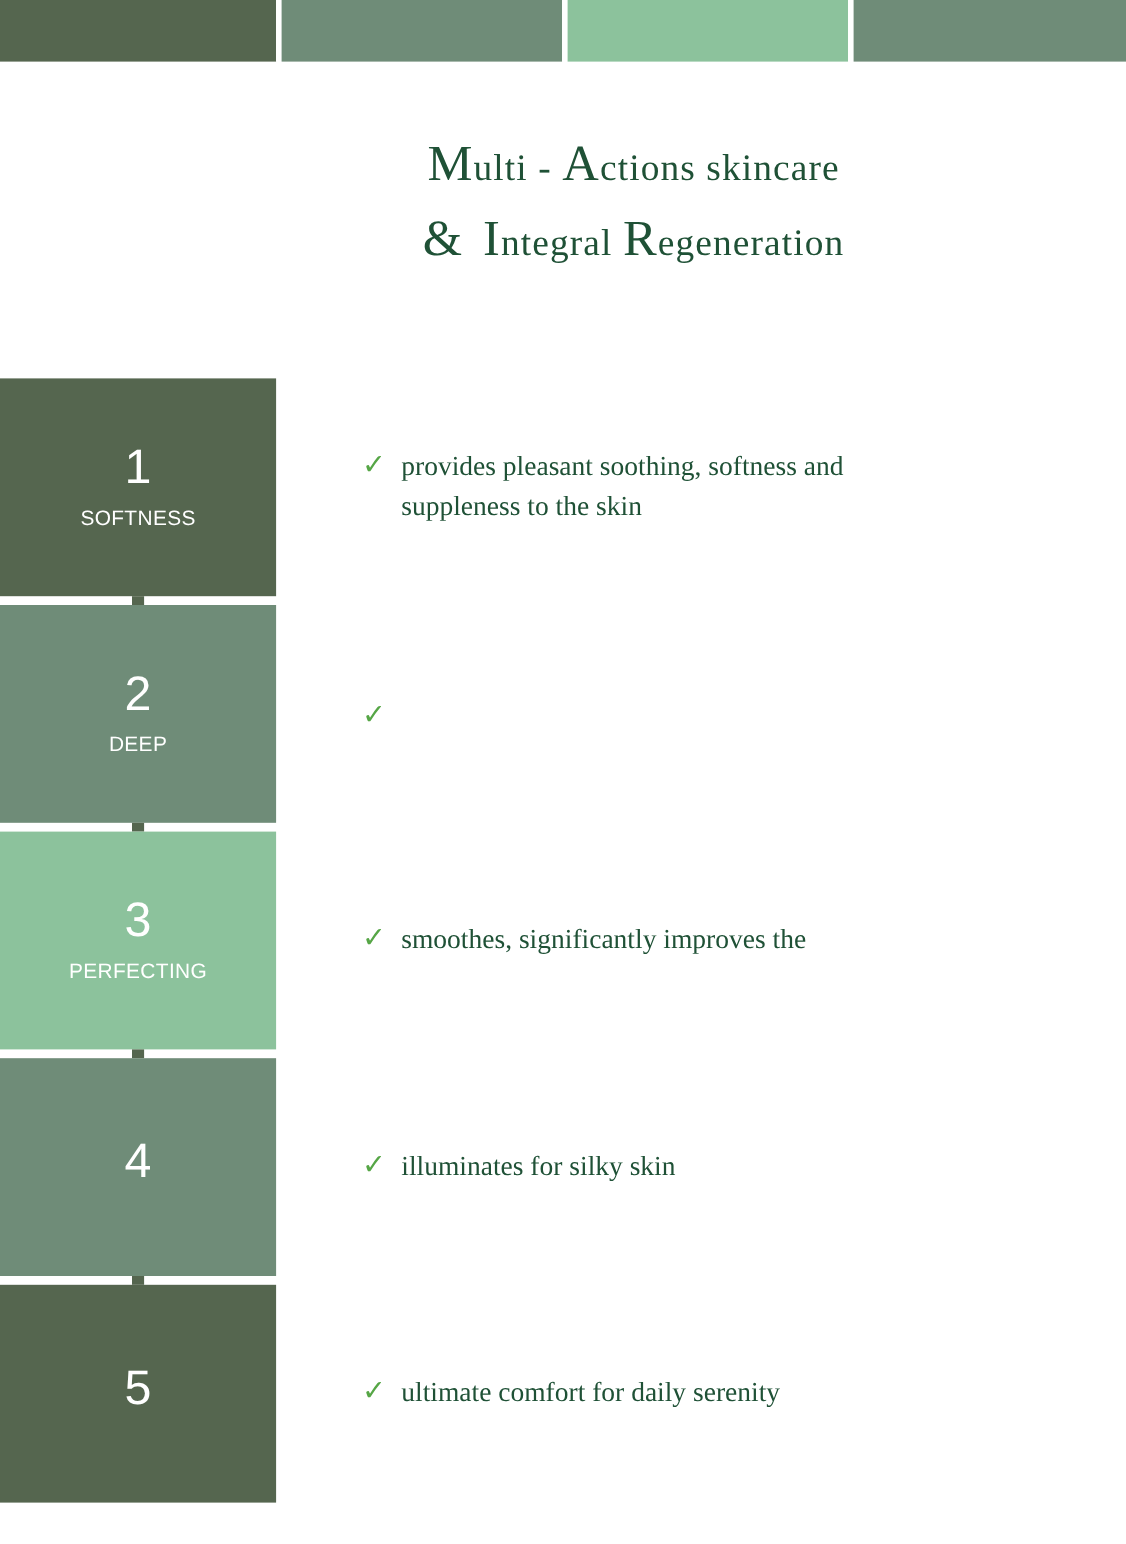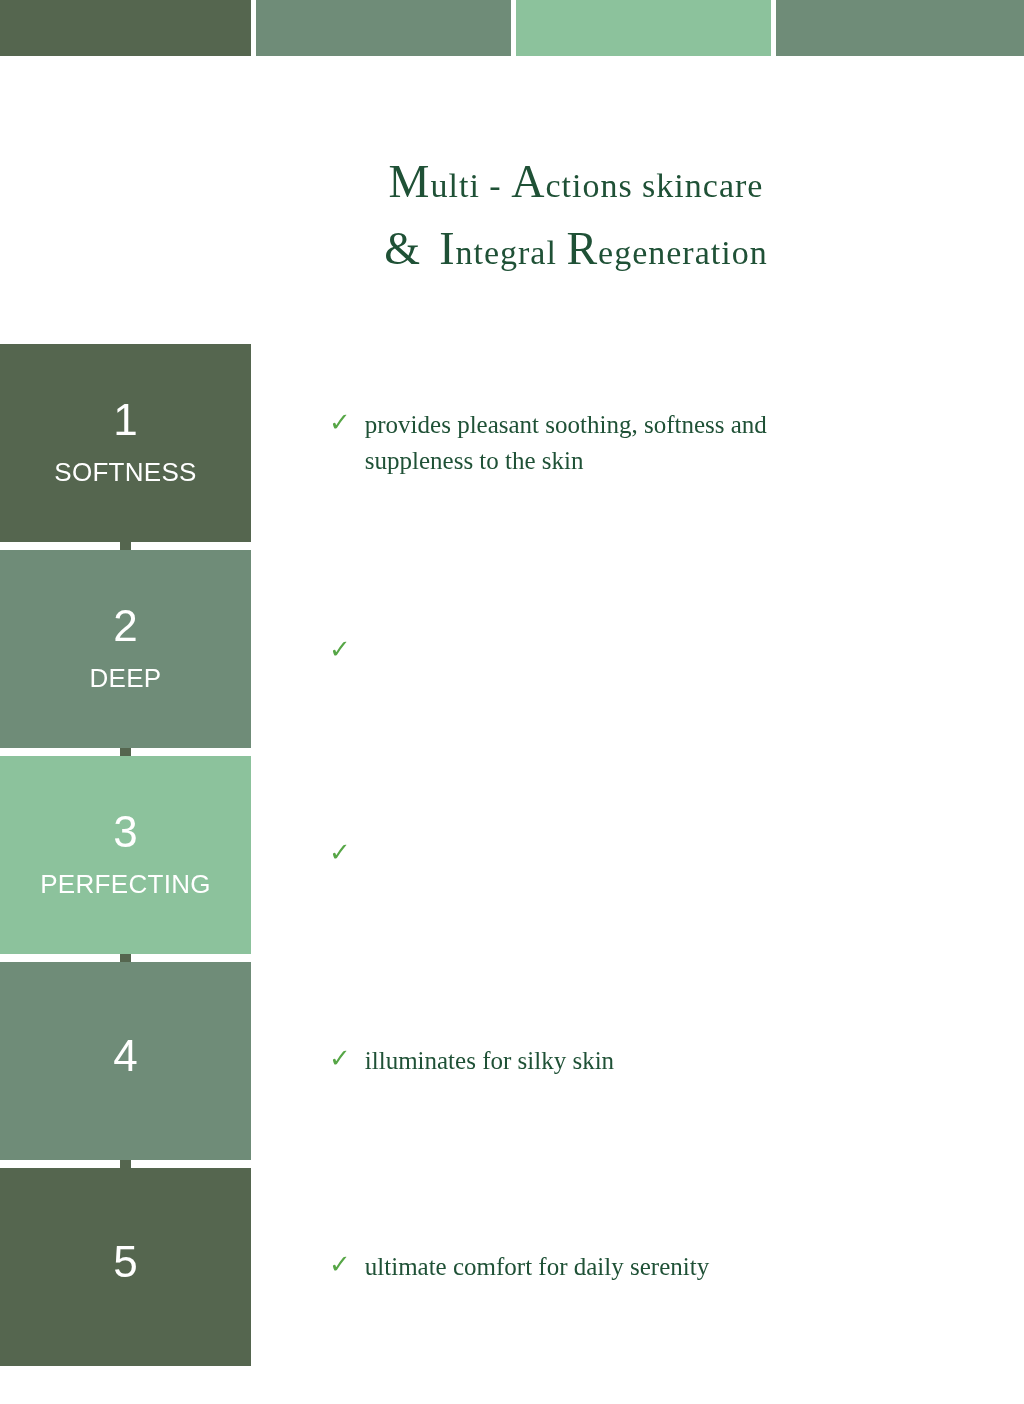--- a/index.html
+++ b/index.html
@@ -34,21 +34,20 @@
   .seg-7 { width: 248px; background: #6f8c78; }
 
   
   .title-block {
     position: absolute;
     top: 128px;
     left: 256px;
     width: 640px;
     text-align: center;
     color: #1f5136;
-    margin-top: 32px;
   }
   .title-line {
     font-family: "Liberation Serif", serif;
     font-size: 34px;
     letter-spacing: 1px;
     line-height: 1.55;
     white-space: nowrap;
   }
   .title-line .cap {
     font-size: 46px;
@@ -86,21 +85,21 @@
   }
   .chip .num {
     font-family: "Liberation Sans", sans-serif;
     font-weight: 300;
     font-size: 44px;
     line-height: 1.1;
     margin-bottom: 10px;
   }
   .chip .name {
     font-family: "Liberation Sans", sans-serif;
-    font-size: 26px;
+    font-size: 19px;
     line-height: 1.35;
     text-align: left;
     letter-spacing: 0.3px;
   }
 
   .desc {
     flex: 1 1 auto;
     display: flex;
     align-items: center;
     padding-left: 78px;
@@ -192,21 +191,21 @@
 
   <div class="step">
     <div class="chip" style="background:#8cc29c; height:198px;">
       <div class="num">3</div>
       <div class="name">PERFECTING</div>
     </div>
     <div class="desc">
       <div class="desc-inner">
         <span class="check">✓</span>
         <span class="desc-text">
-          <br>
+          <span>smoothes, significantly improves the</span><br>
         </span>
       </div>
     </div>
     <div class="connector" style="bottom:-8px;"></div>
   </div>
 
   <div class="step">
     <div class="chip" style="background:#6f8c78; height:198px;">
       <div class="num">4</div>
     </div>

